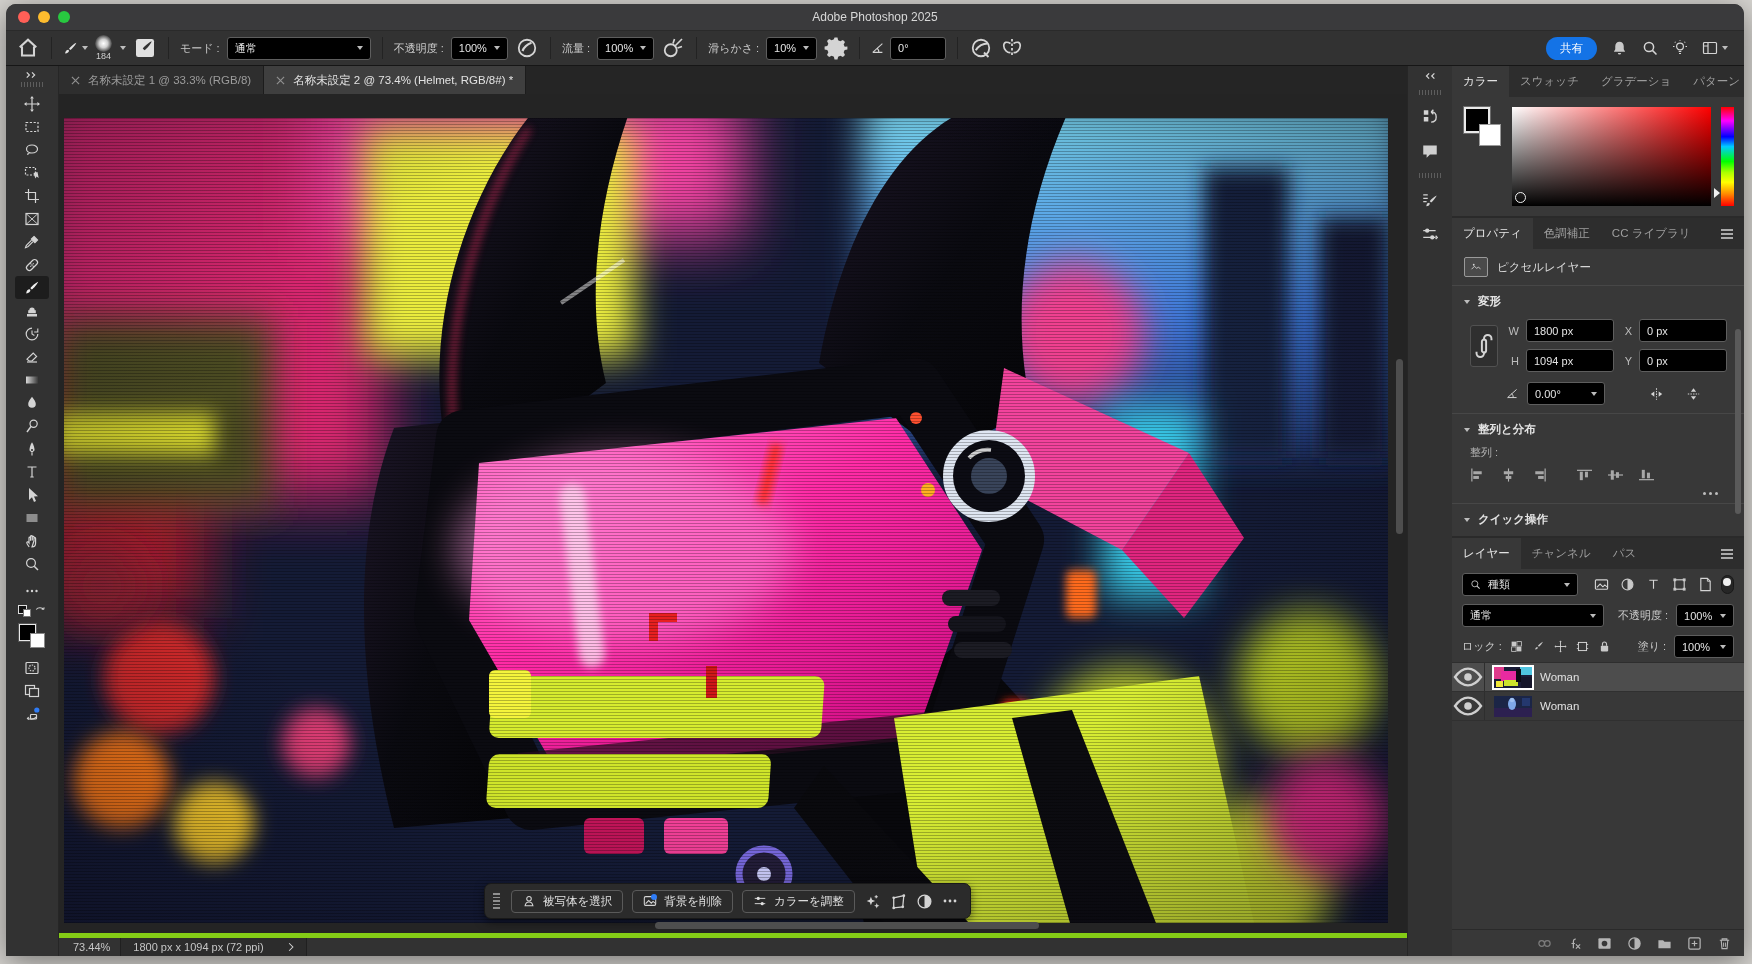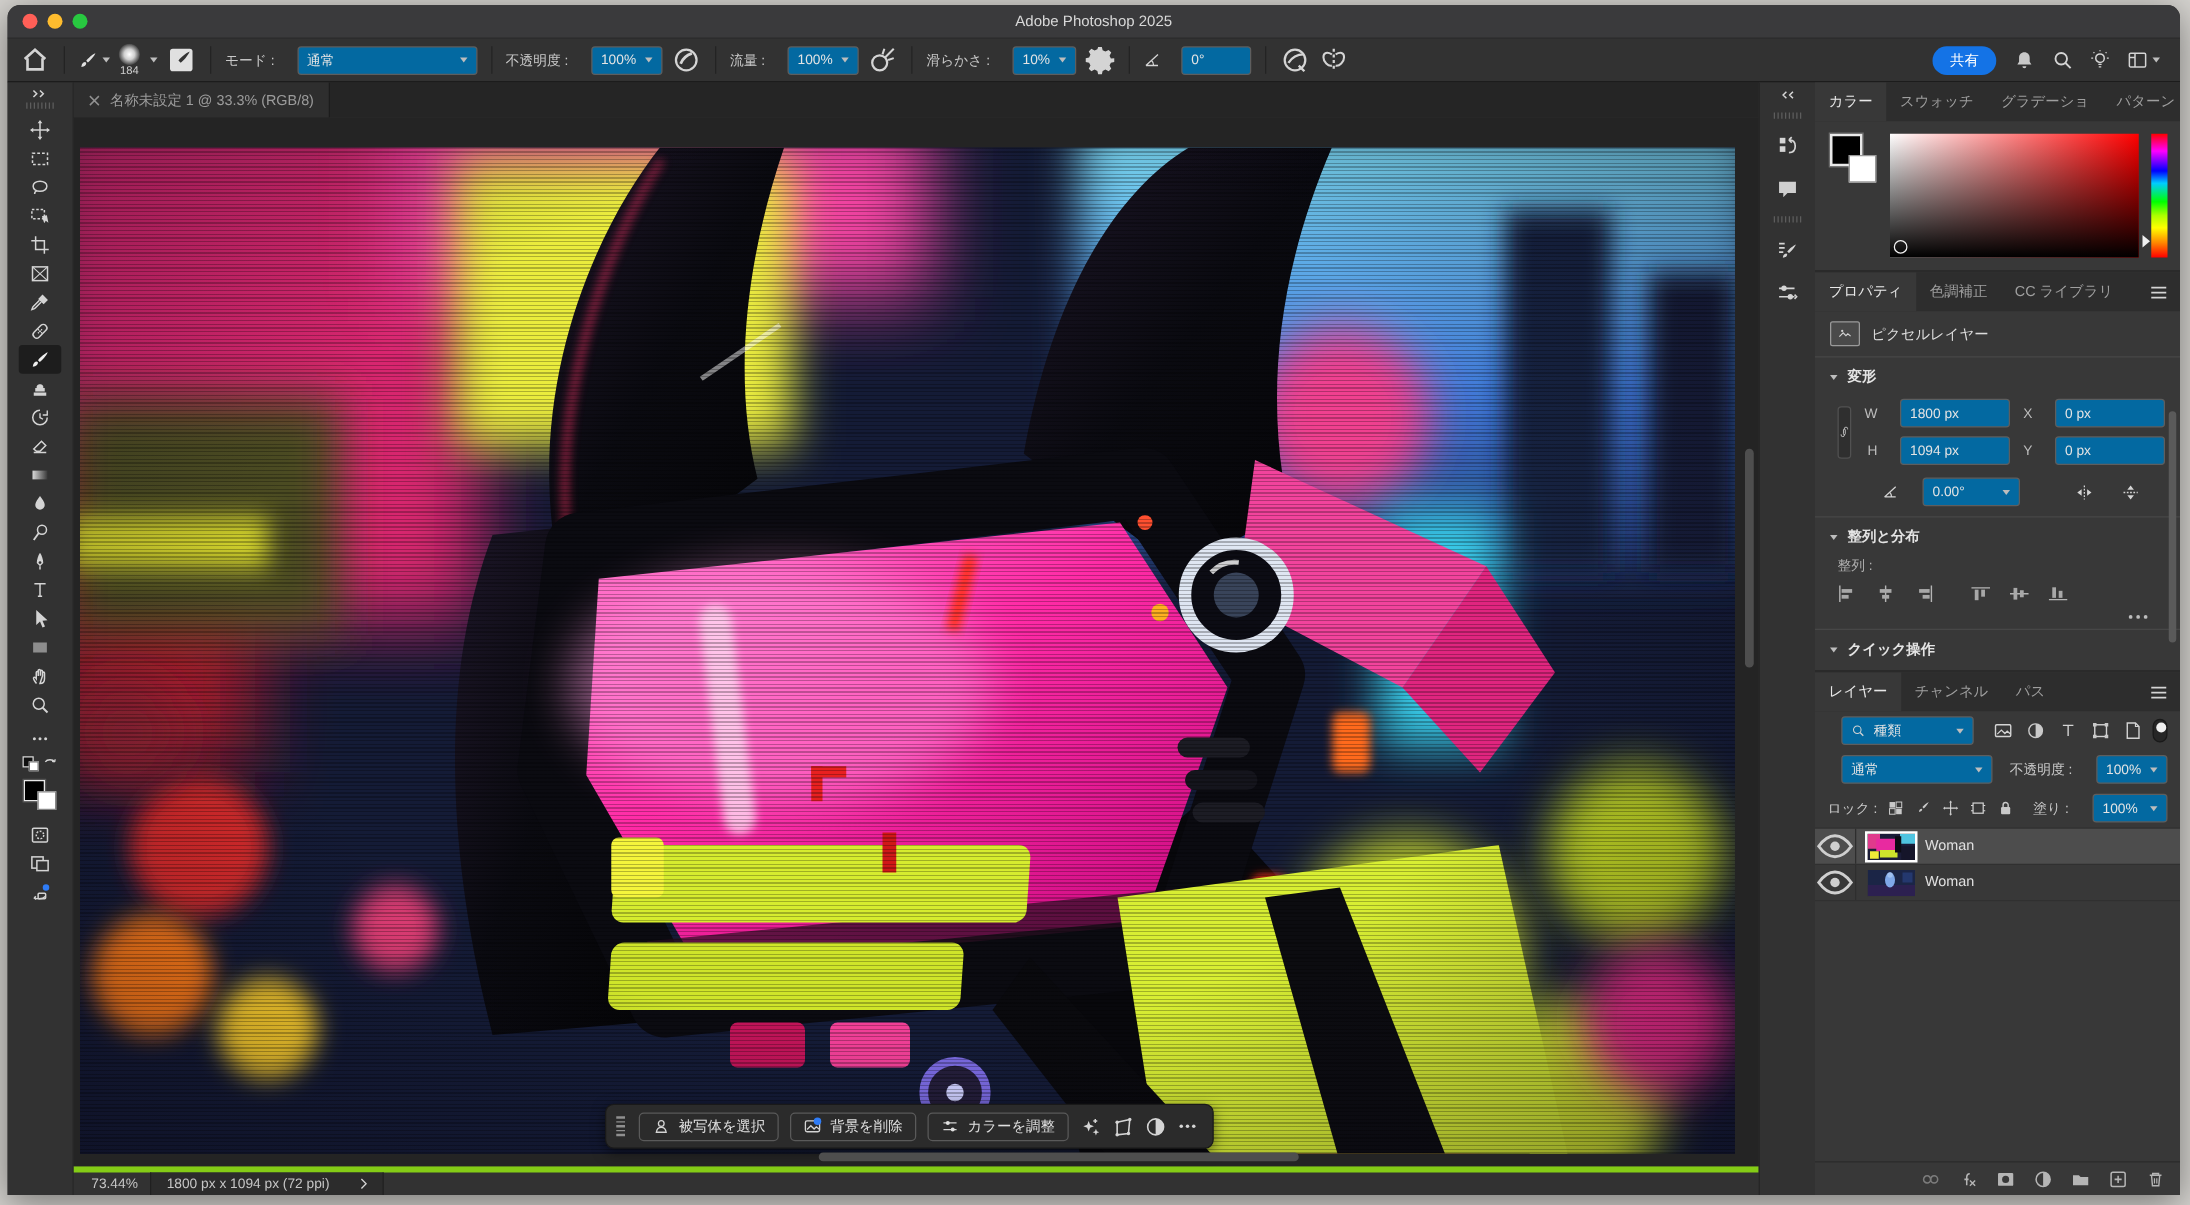--- a/index.html
+++ b/index.html
@@ -8,21 +8,21 @@
   
   .titlebar{height:26px;background:#3a3a3c;display:flex;align-items:center;position:relative;border-bottom:1px solid #2a2a2a;flex:0 0 auto;}
   .traffic{display:flex;gap:8px;padding-left:12px;}
   .tl{width:12px;height:12px;border-radius:50%;display:inline-block;}
   .tl.red{background:#ff5f57}.tl.yellow{background:#febc2e}.tl.green{background:#28c840}
   .wtitle{position:absolute;left:0;right:0;text-align:center;font-size:12px;color:#d8d8d8;pointer-events:none;}
   
   .optionsbar{height:34px;background:#323232;border-bottom:1px solid #161616;display:flex;align-items:center;padding:0 10px;gap:7px;flex:0 0 auto;}
   .row{display:flex;align-items:center}
   .lbl{color:#c9c9c9;font-size:11px;white-space:nowrap}
-  .fld{background:#0369a1;border:1px solid #5e5e5e;border-radius:3px;color:#e4e4e4;font-size:11px;padding:2px 7px;display:flex;align-items:center;gap:7px;height:17px;margin-left:11px;}
+  .fld{background:#000000;border:1px solid #5e5e5e;border-radius:3px;color:#e4e4e4;font-size:11px;padding:2px 7px;display:flex;align-items:center;gap:7px;height:17px;}
   .caret{width:0;height:0;border-left:3.5px solid transparent;border-right:3.5px solid transparent;border-top:4px solid #bdbdbd;}
   .vsep{width:1px;height:22px;background:#232323;margin:0 4px;}
   .ibtn{display:flex;align-items:center;justify-content:center;width:24px;height:24px;border-radius:3px;}
   .brushprev{display:flex;flex-direction:column;align-items:center;line-height:1;}
   .softdot{width:17px;height:17px;border-radius:50%;background:radial-gradient(circle,#fff 0%,#cfcfcf 35%,rgba(80,80,80,0) 75%);}
   .brushsize{font-size:9px;color:#cfcfcf;margin-top:0px;}
   .obright{margin-left:auto;display:flex;align-items:center;gap:14px;padding-right:6px;}
   .sharebtn{background:#1473e6;color:#fff;font-size:11.5px;border-radius:12px;padding:4px 14px;}
   
   .content{flex:1;display:flex;min-height:0;}
@@ -440,20 +440,26 @@
           </div>
     </div>
 
     <div class="docarea">
       <div class="tabbar">
         <div class="dtab">
           <svg viewBox="0 0 10 10" style="width:9px;height:9px" class="tabx">
                 <path d="M1 1l8 8M9 1L1 9"></path>
               </svg>
           <span>名称未設定 1 @ 33.3% (RGB/8)</span>
+        </div>
+        <div class="dtab active">
+          <svg viewBox="0 0 10 10" style="width:9px;height:9px" class="tabx">
+                <path d="M1 1l8 8M9 1L1 9"></path>
+              </svg>
+          <span>名称未設定 2 @ 73.4% (Helmet, RGB/8#) *</span>
         </div>
       </div>
 
       <div class="canvas">
         <div class="art">
           <svg viewBox="0 0 1324 805" preserveAspectRatio="none">
             <defs>
               <filter id="b30" x="-60%" y="-60%" width="220%" height="220%">
                     <feGaussianBlur stdDeviation="30"></feGaussianBlur>
                   </filter>

